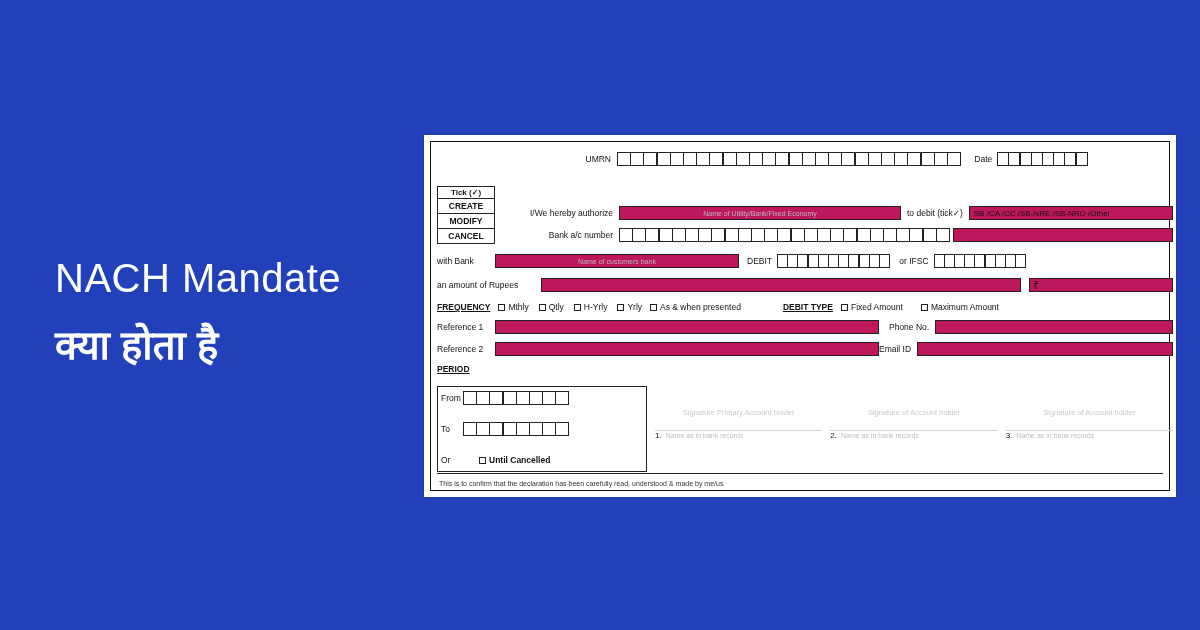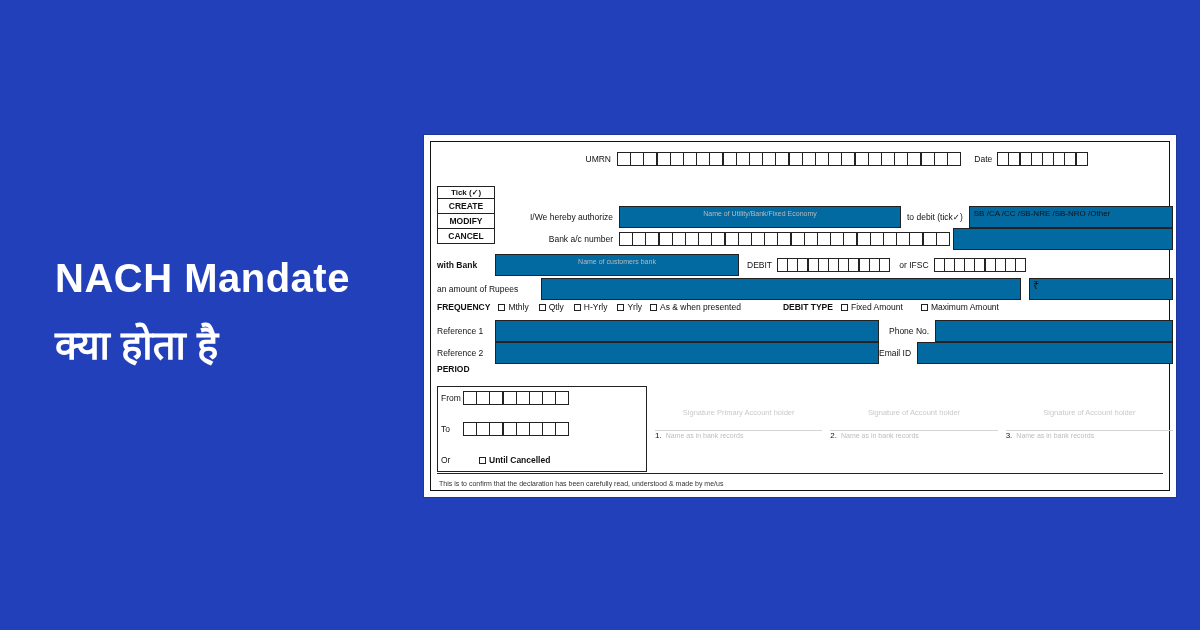--- a/index.html
+++ b/index.html
@@ -14,21 +14,21 @@
 
   
   #headline {
     position:absolute;
     left:55px; top:255px;
     width:380px;
     color:#ffffff;
   }
   #headline .line1 {
     font-size:40px;
-    font-weight:bold;
+    font-weight:normal;
     letter-spacing:0.5px;
     line-height:1.15;
   }
   #headline .line2 {
     font-size:40px;
     font-weight:bold;
     margin-top:20px;
     line-height:1.2;
   }
 
@@ -45,36 +45,36 @@
     width:100%; height:100%;
     border:1.5px solid #111;
     position:relative;
     font-size:8.5px;
     color:#111;
     padding:4px 6px 4px 6px;
   }
 
   .row { display:flex; align-items:center; }
   .lbl { white-space:nowrap; font-size:8.5px; }
-  .lbl-b { font-weight:bold; }
+  .lbl-b { font-weight:bold;text-decoration:underline; }
 
   
   .cells { display:flex; }
   .cell {
     width:14px; height:14px;
     border:0.8px solid #222;
     margin-right:-0.8px;
   }
   .cell.sm { width:12px; }
   .cell.xs { width:11px; }
 
   .fieldline {
     border:0.8px solid #222;
-    height:22px;
-    background:#0369a1;
+    height:14px;
+    background:#be185d;
   }
   .ghost {
     color:#b9b9b9;
     font-size:7px;
     text-align:center;
     line-height:14px;
     white-space:nowrap;
     overflow:hidden;
   }
   .ghost-sig {
@@ -218,21 +218,21 @@
         <div class="cell"></div>
           <div class="cell"></div>
           <div class="cell"></div>
           <div class="cell"></div>
         <div class="cell"></div>
       </div>
       <div class="fieldline" style="flex:1; margin-left:4px;"></div>
     </div>
 
     <div class="row" style="position:absolute; left:6px; top:112px; width:736px;">
-      <div class="lbl" style="width:58px;font-weight:bold;">with Bank</div>
+      <div class="lbl" style="width:58px;">with Bank</div>
       <div class="fieldline" style="width:244px;">
         <div class="ghost">Name of customers bank</div>
       </div>
       <div class="lbl" style="margin-left:8px; margin-right:5px;">DEBIT</div>
       <div class="cells">
         <div class="cell xs"></div>
           <div class="cell xs"></div>
           <div class="cell xs"></div>
         <div class="cell xs"></div>
           <div class="cell xs"></div>

